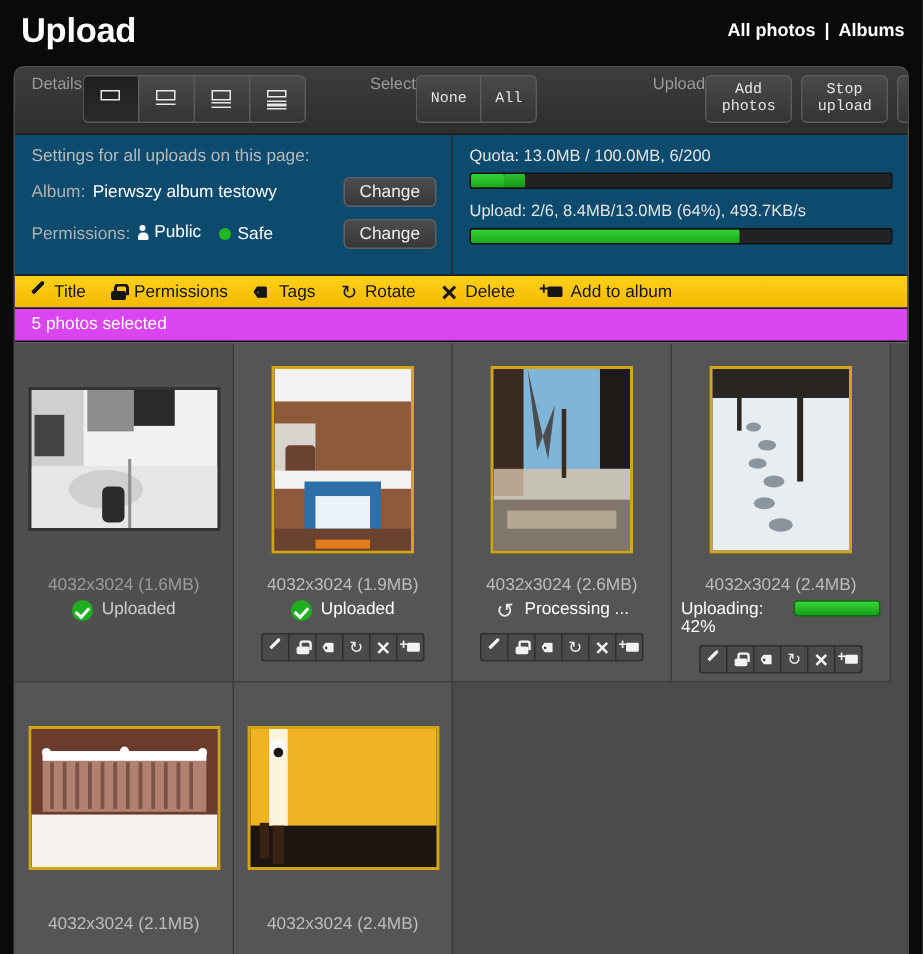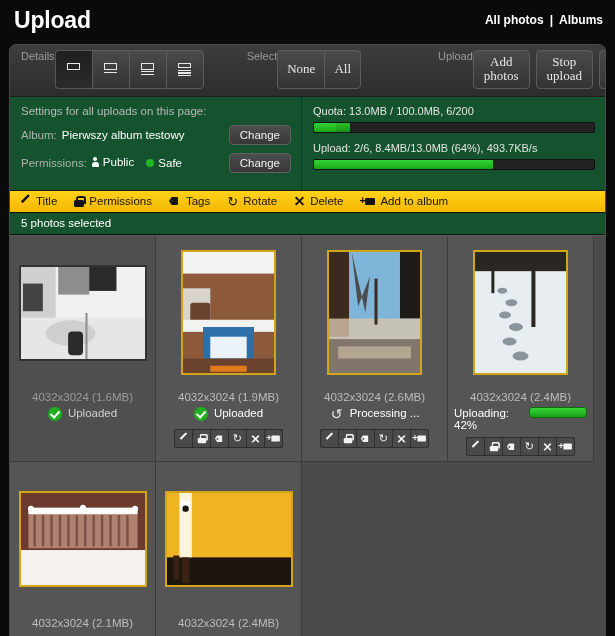--- a/index.html
+++ b/index.html
@@ -66,22 +66,22 @@
     padding-left: 1px;
   }
   .group-details { margin-right: 42px; }
   .group-select  { margin-right: 76px; }
 
   .btn-group { display: flex; }
   .btn {
     background: linear-gradient(#4a4a4a, #343434);
     border: 1px solid #5c5c5c;
     color: #e6e6e6;
-    font-size: 13px;
-    font-family: Liberation Serif, serif;
+    font-size: 10px;
+    font-family: Liberation Mono, monospace;
     padding: 4px 9px;
     cursor: pointer;
     line-height: 1.1;
   }
   .btn-group .btn { border-radius: 0; border-right-width: 0; }
   .btn-group .btn:first-child { border-radius: 4px 0 0 4px; }
   .btn-group .btn:last-child { border-radius: 0 4px 4px 0; border-right-width: 1px; }
   .btn.active {
     background: linear-gradient(#1f1f1f, #2b2b2b);
     border-color: #555;
@@ -105,21 +105,21 @@
   .dtl .ln { height: 1.5px; }
   .dtl .l1 { top: 9px;  width: 13px; }
   .dtl .l2 { top: 9px;  width: 13px; }
   .dtl .l3 { top: 11.5px; width: 13px; }
   .dtl-4 .bx { height: 5px; }
   .dtl-4 .l1 { top: 7px; }
   .dtl-4 .l2 { top: 9.5px; }
   .dtl-4 .l3 { top: 12px; }
 
   
-  .settings-row { display: flex; background: #14532d; }
+  .settings-row { display: flex; background: #0c4a6e; }
   .settings-left {
     flex: 0 0 292px;
     padding: 8px 10px 10px 11px;
     border-right: 1px solid #2a2a2a;
   }
   .settings-right {
     flex: 1;
     padding: 8px 10px 10px 11px;
   }
   .settings-heading { font-size: 11.5px; color: #b9b9b9; margin-bottom: 7px; }
@@ -236,21 +236,21 @@
     content: "+"; position: absolute; left: -1px; top: -2px;
     font-size: 11px; line-height: 13px; font-weight: bold; color: currentColor;
   }
   .g-album::after {
     content: ""; position: absolute; left: 5px; top: 2px;
     width: 10px; height: 7px; background: currentColor; border-radius: 1px;
   }
 
   
   .selbar {
-    background: #14532d;
+    background: #d946ef;
     color: #ffffff;
     font-size: 11.5px;
     padding: 4px 10px 5px 11px;
     border-top: 1px solid #101010;
     border-bottom: 1px solid #111111;
   }
 
   
   .grid {
     display: flex;

